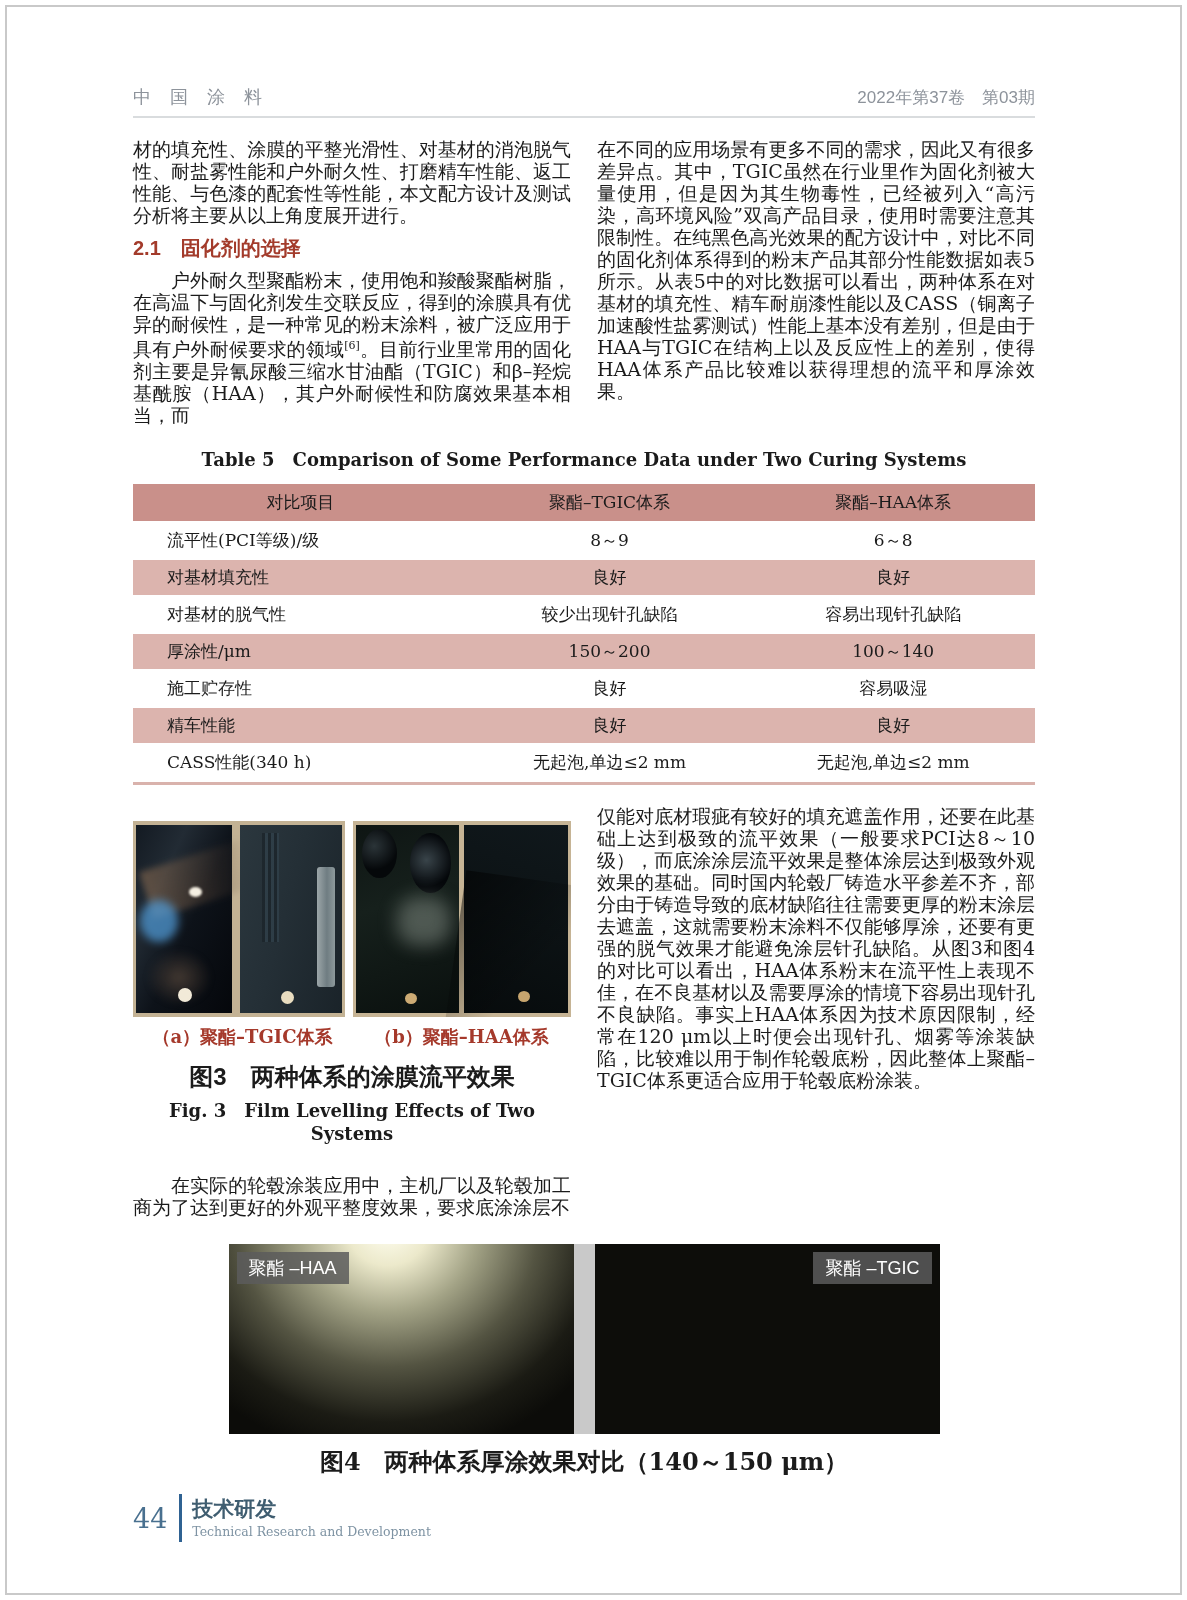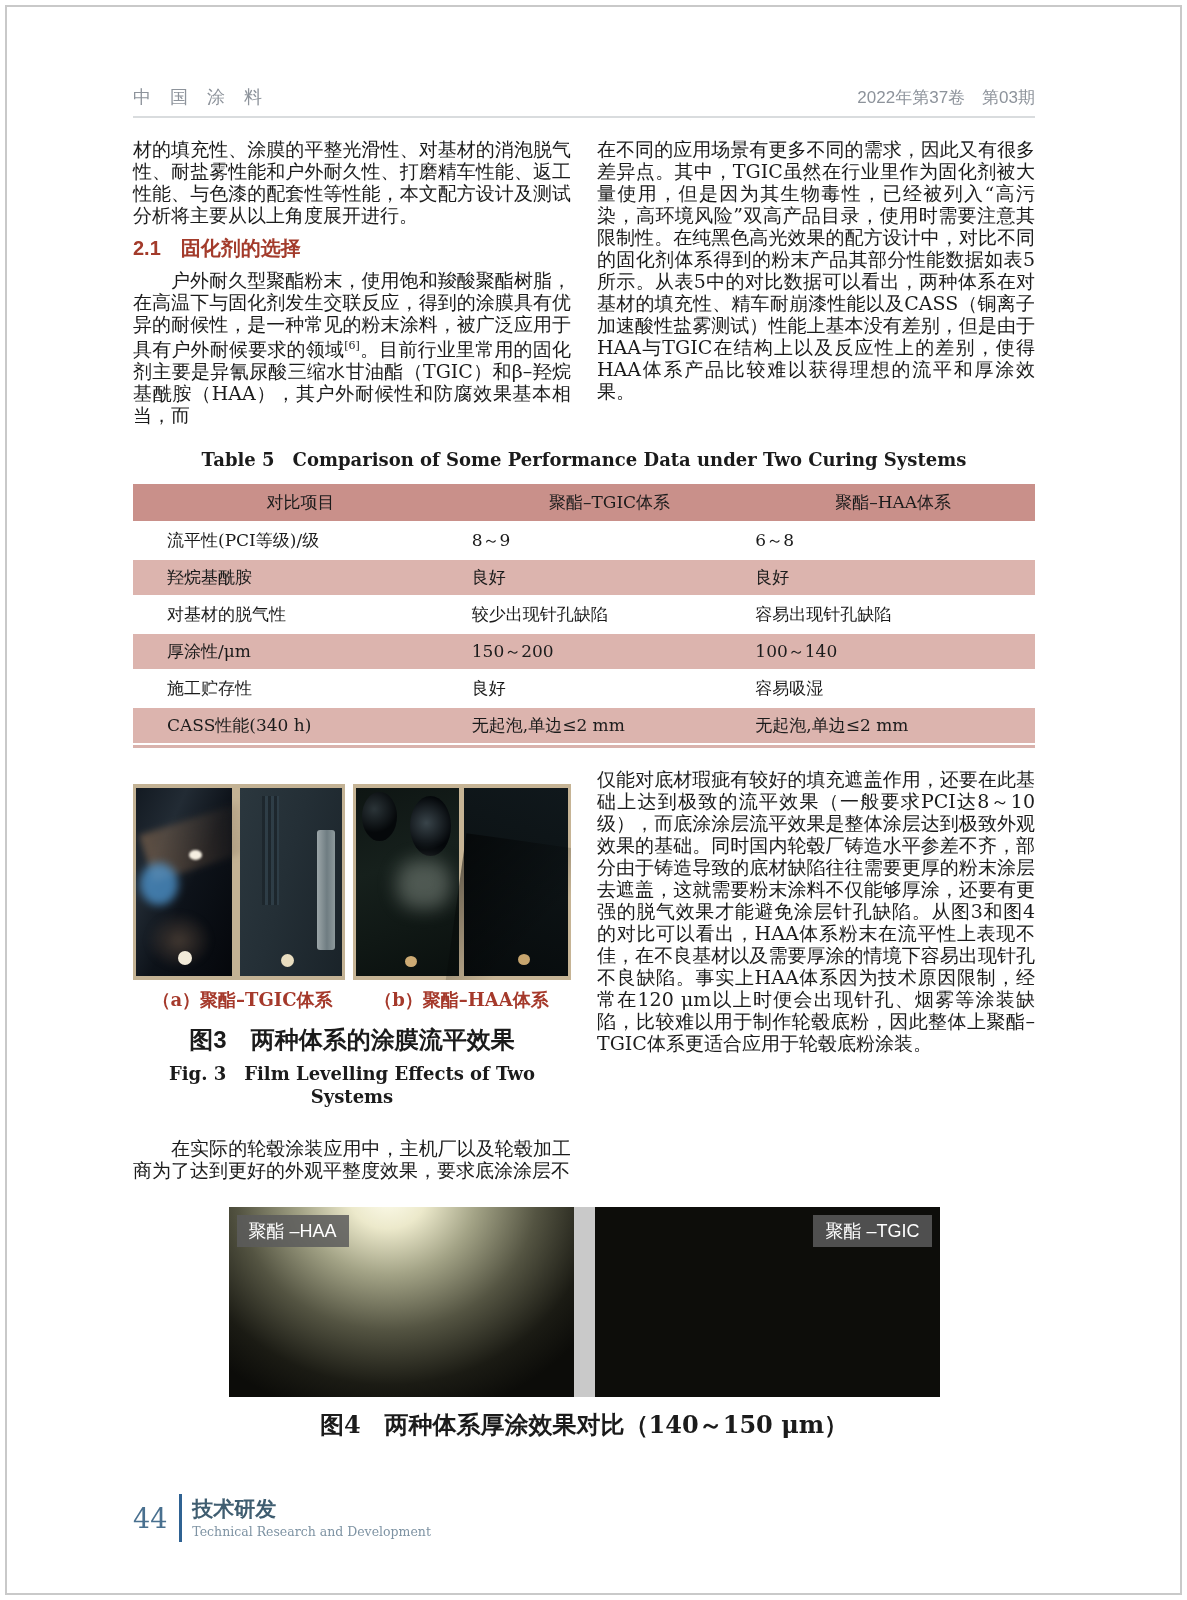--- a/index.html
+++ b/index.html
@@ -26,21 +26,21 @@
   .section-heading { color:#a33b2b; font-family:"Liberation Sans", sans-serif;
     font-size:20px; font-weight:700; margin:9px 0 7px 0; }
 
   
   .table-block { margin-top:22px; }
   .tbl-title-cn { text-align:center; font-weight:700; font-size:19px; }
   .tbl-title-en { text-align:center; font-weight:700; font-size:18px; margin-top:4px; }
   table { width:100%; margin-top:10px; border-collapse:separate; border-spacing:0 2px;
     border-bottom:3px solid #d9b2ac; font-size:17px; }
   thead th { background:#c9908a; font-weight:400; padding:7px 4px; text-align:center; }
-  tbody td { padding:6px 4px; }
+  tbody td { padding:6px 4px; text-align:center; }
   tbody tr:nth-child(even) td { background:#dcb4ae; }
   tbody td:first-child { text-align:left; padding-left:34px; }
 
   
   .fig3-photos { display:flex; gap:8px; margin-top:16px; }
   .photo { position:relative; height:196px; overflow:hidden; }
   .photoA { width:212px; background:#c3b294; }
   .photoB { width:218px; background:#c6b495; }
   .panel { position:absolute; top:2%; height:96%; }
   .pA1 { left:1.5%; width:45%;
@@ -135,38 +135,43 @@
             <th>聚酯–HAA体系</th>
           </tr>
         </thead>
         <tbody>
           <tr>
             <td>流平性(PCI等级)/级</td>
             <td>8～9</td>
             <td>6～8</td>
           </tr>
           <tr>
-            <td>羟烷基酰胺</td>
+            <td>对基材填充性</td>
             <td>良好</td>
             <td>良好</td>
           </tr>
           <tr>
             <td>对基材的脱气性</td>
             <td>较少出现针孔缺陷</td>
             <td>容易出现针孔缺陷</td>
           </tr>
           <tr>
             <td>厚涂性/μm</td>
             <td>150～200</td>
             <td>100～140</td>
           </tr>
           <tr>
             <td>施工贮存性</td>
             <td>良好</td>
             <td>容易吸湿</td>
+          </tr>
+          <tr>
+            <td>精车性能</td>
+            <td>良好</td>
+            <td>良好</td>
           </tr>
           <tr>
             <td>CASS性能(340 h)</td>
             <td>无起泡,单边≤2 mm</td>
             <td>无起泡,单边≤2 mm</td>
           </tr>
         </tbody>
       </table>
     </div>
 

